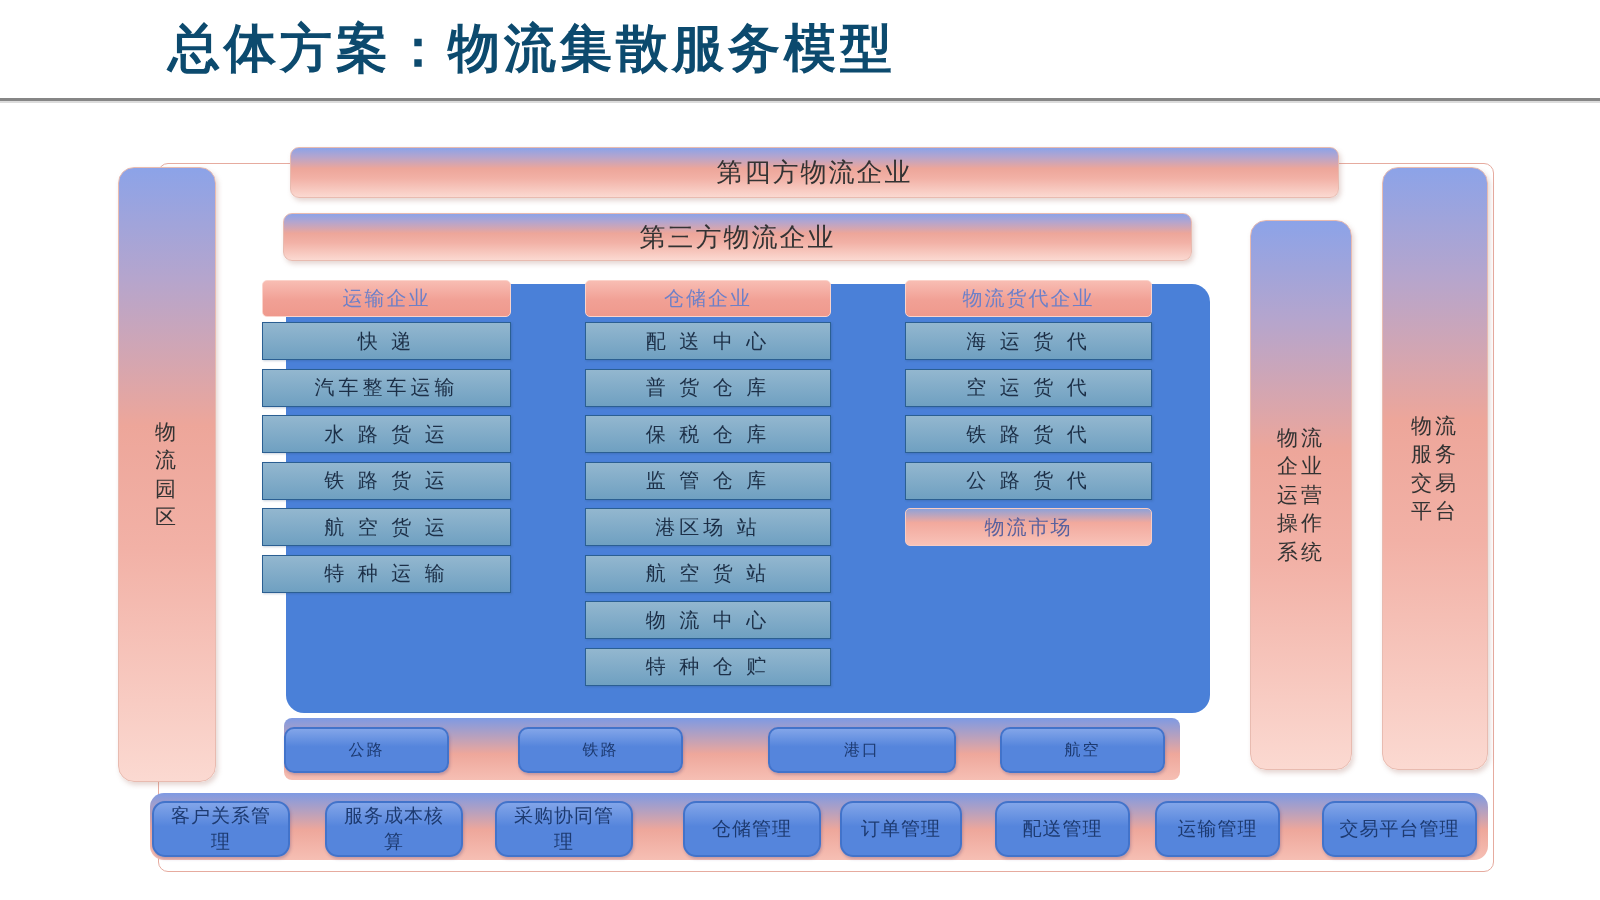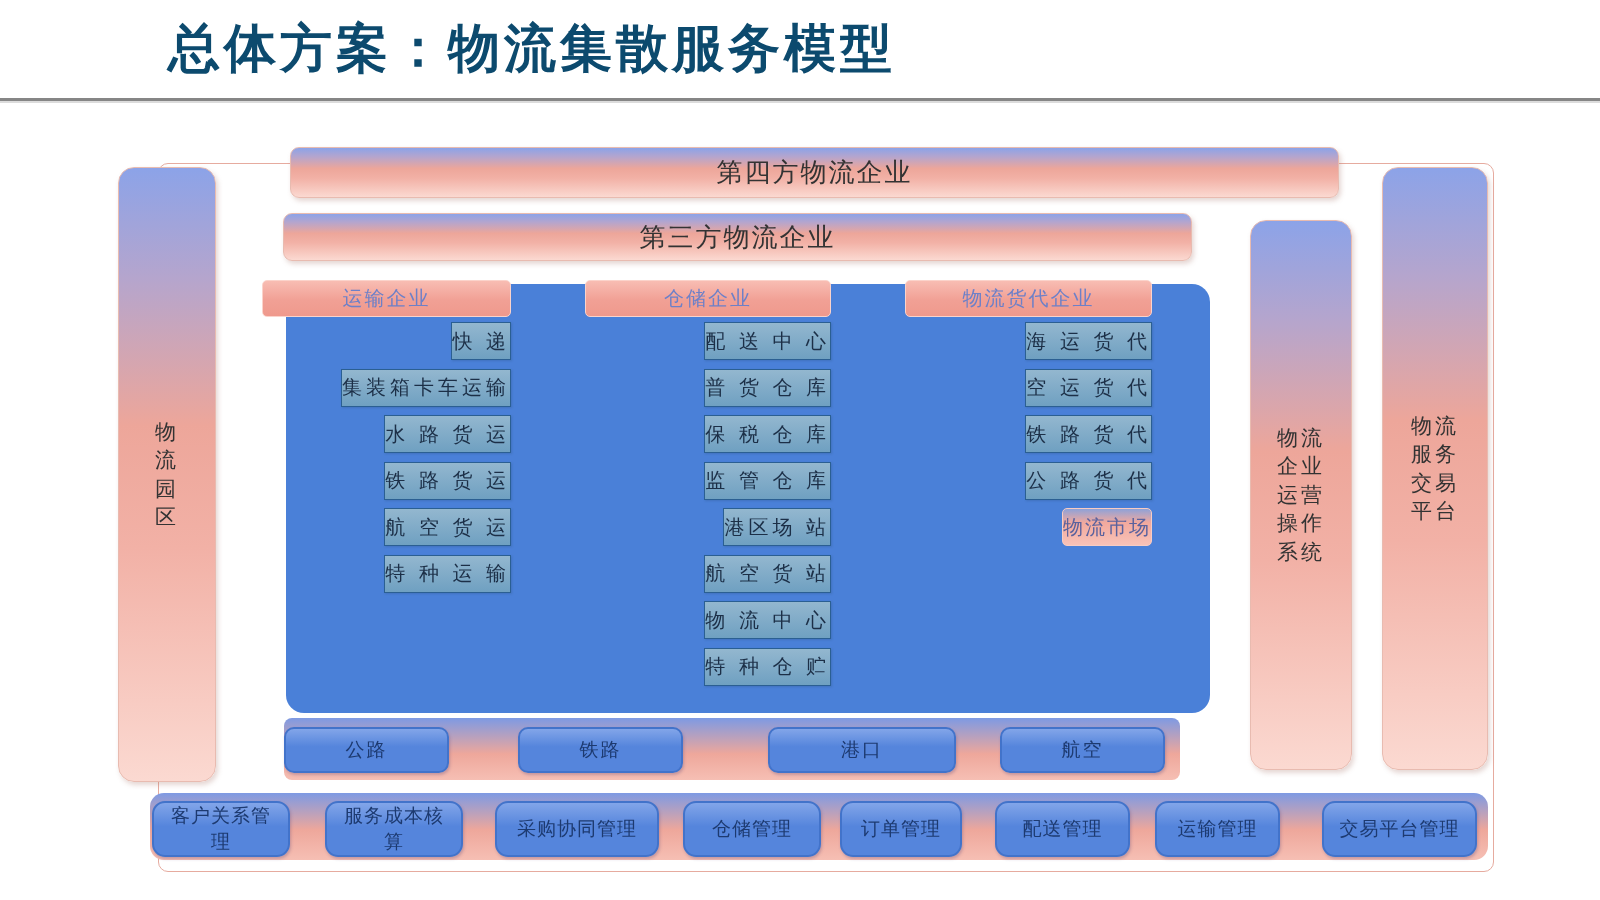--- a/index.html
+++ b/index.html
@@ -54,21 +54,21 @@
   }
   
   .col-header{
     position:absolute;top:280px;height:37px;border-radius:5px;
     background:linear-gradient(to bottom,#f8bdb3 0%,#f1a095 55%,#ef998d 100%);
     border:1px solid #fbd3cb;box-sizing:border-box;
     display:flex;align-items:center;justify-content:center;
     color:#6d80c8;font-size:20px;letter-spacing:2px;
   }
   .col-items{
-    position:absolute;top:322px;display:flex;flex-direction:column;gap:8.5px;align-items:flex-end;
+    position:absolute;top:322px;display:flex;flex-direction:column;gap:8.5px;
   }
   .item{
     height:38px;box-sizing:border-box;
     background:linear-gradient(to bottom,#93b7cf 0%,#6fa0c1 100%);
     border:1.5px solid #2b5f92;
     display:flex;align-items:center;justify-content:center;
     color:#1c2f47;font-size:20px;letter-spacing:4px;white-space:pre;
     box-shadow:1px 1px 2px rgba(40,70,110,.25);
   }
   .market{
@@ -82,21 +82,21 @@
   .strip{
     position:absolute;left:284px;top:718px;width:896px;height:62px;
     background:linear-gradient(to bottom,#7e9ae3 0%,#eea79b 58%,#f6bfb4 100%);
     border-radius:8px;
   }
   .tbtn{
     position:absolute;top:727px;height:46px;box-sizing:border-box;
     background:linear-gradient(to bottom,#82a5e9 0%,#5585dc 42%,#5585dc 100%);
     border:2px solid #4273ca;border-radius:10px;
     display:flex;align-items:center;justify-content:center;
-    color:#1d3a70;font-size:19px;letter-spacing:2px;
+    color:#1d3a70;font-size:16px;letter-spacing:2px;
     box-shadow:1px 2px 3px rgba(90,70,120,.30);
   }
   
   .bottombar{
     position:absolute;left:150px;top:793px;width:1338px;height:67px;
     background:linear-gradient(to bottom,#7e9ae3 0%,#eea79b 55%,#f6bfb4 100%);
     border-radius:14px;
   }
   .mbtn{
     position:absolute;top:801px;height:56px;box-sizing:border-box;
@@ -129,21 +129,21 @@
   <span>第三方物流企业</span>
 </div>
 
 <div class="panel"></div>
 
 <div class="strip"></div>
 
 <div class="col-header" style="left:262px;width:249px">运输企业</div>
 <div class="col-items" style="left:262px;width:249px">
   <div class="item">快 递</div>
-  <div class="item">集装箱卡车运输</div>
+  <div class="item">汽车整车运输</div>
   <div class="item">水 路 货 运</div>
   <div class="item">铁 路 货 运</div>
   <div class="item">航 空 货 运</div>
   <div class="item">特 种 运 输</div>
 </div>
 
 <div class="col-header" style="left:585px;width:246px">仓储企业</div>
 <div class="col-items" style="left:585px;width:246px">
   <div class="item">配 送 中 心</div>
   <div class="item">普 货 仓 库</div>
@@ -179,18 +179,18 @@
 </div>
 
 <div class="tbtn" style="left:284px;width:165px">公路</div>
 <div class="tbtn" style="left:518px;width:165px">铁路</div>
 <div class="tbtn" style="left:768px;width:188px">港口</div>
 <div class="tbtn" style="left:1000px;width:165px">航空</div>
 
 <div class="bottombar"></div>
 <div class="mbtn" style="left:152px;width:138px">客户关系管理</div>
 <div class="mbtn" style="left:325px;width:138px">服务成本核算</div>
-<div class="mbtn" style="left:495px;width:164px">采购协同管理</div>
+<div class="mbtn" style="left:495px;width:138px">采购协同管理</div>
 <div class="mbtn" style="left:683px;width:138px">仓储管理</div>
 <div class="mbtn" style="left:840px;width:122px">订单管理</div>
 <div class="mbtn" style="left:995px;width:135px">配送管理</div>
 <div class="mbtn" style="left:1155px;width:125px">运输管理</div>
 <div class="mbtn" style="left:1322px;width:155px">交易平台管理</div>
 
 </body></html>

